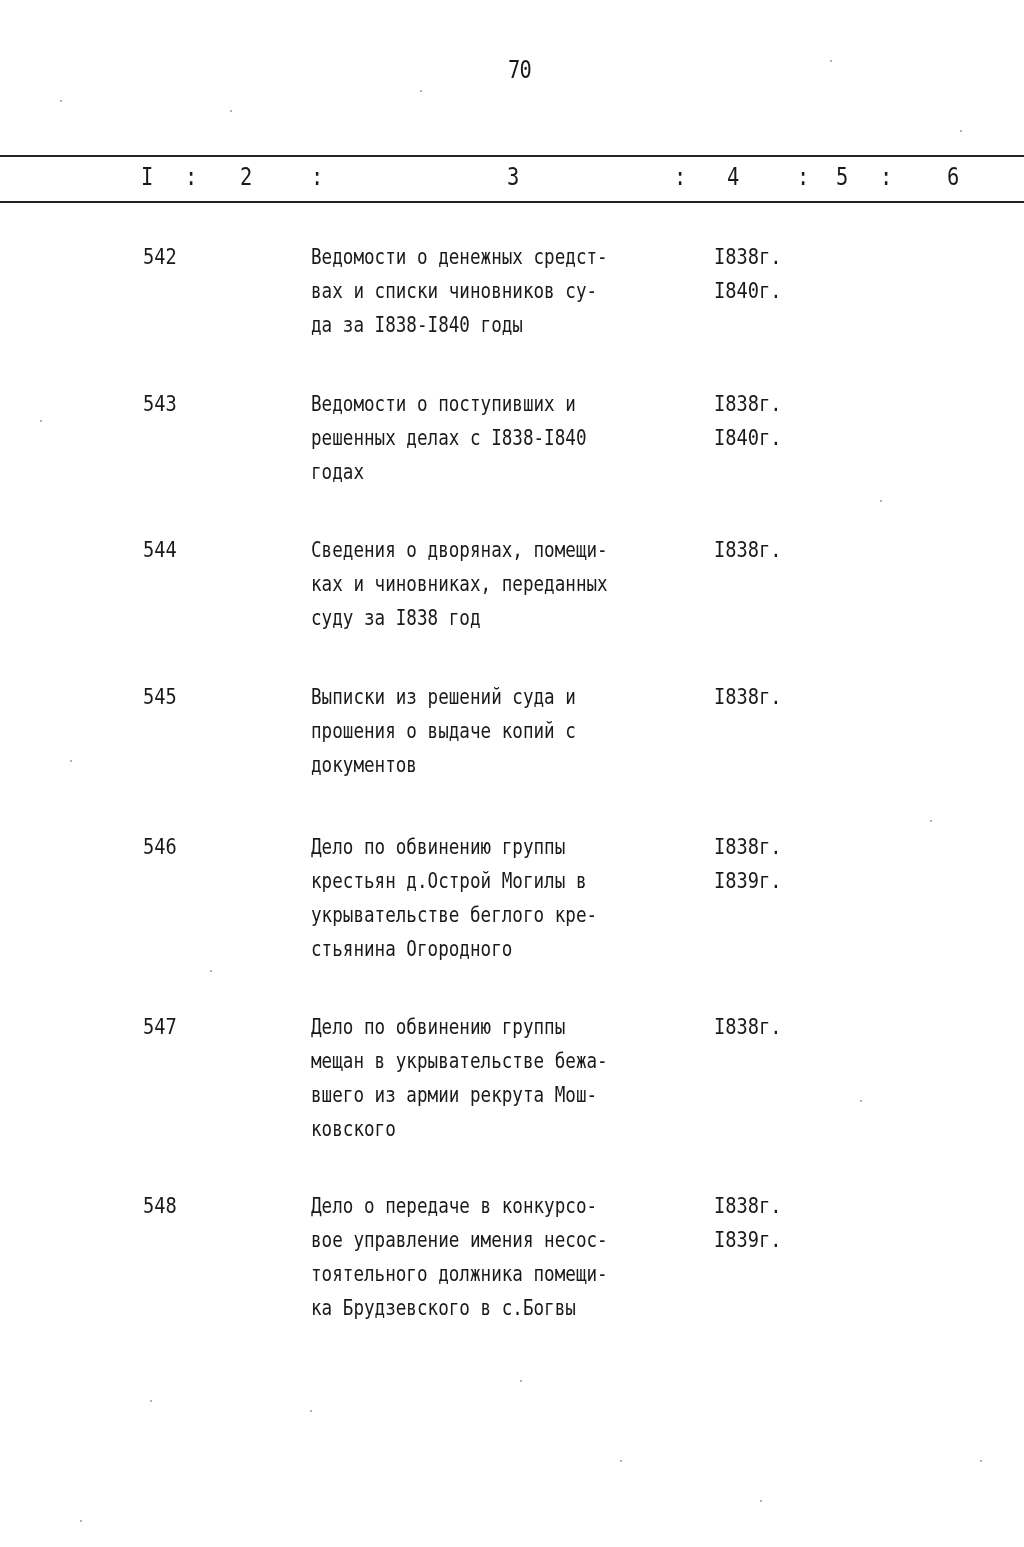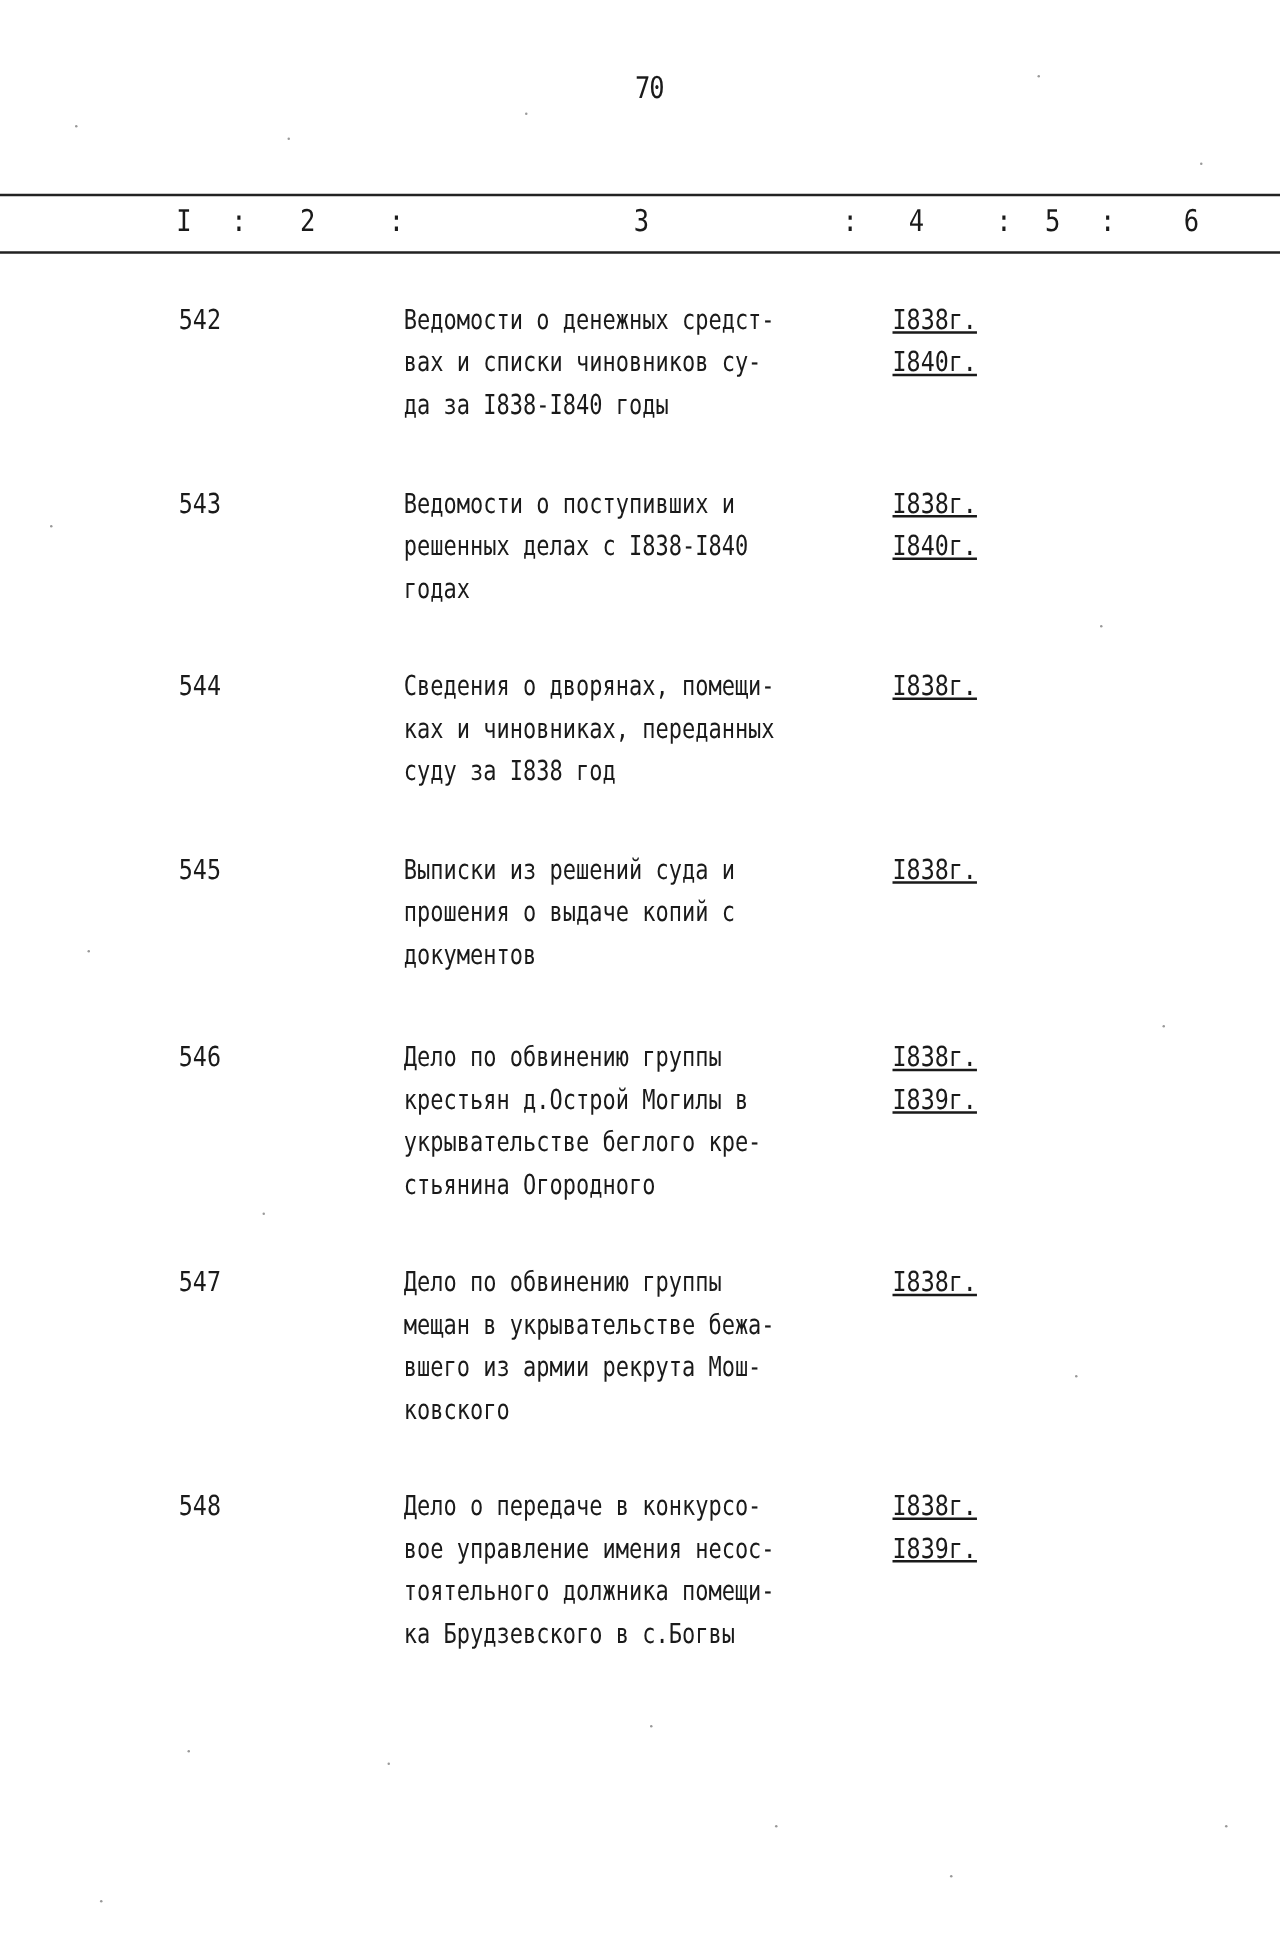--- a/index.html
+++ b/index.html
@@ -50,37 +50,36 @@
       position: absolute;
       left: 143px;
       top: 0;
       font-size: 22px;
       line-height: 34px;
       transform: scaleX(0.85);
       transform-origin: left top;
     }
     .entry-title {
       position: absolute;
-      left: 323px;
+      left: 311px;
       top: 0;
       width: 420px;
     }
     .entry-title .line {
       display: block;
       font-size: 22px;
       line-height: 34px;
       white-space: pre;
       transform: scaleX(0.80);
       transform-origin: left top;
     }
     .entry-dates {
       position: absolute;
       left: 714px;
       top: 0;
-      text-decoration: underline;
     }
     .entry-dates .date {
       display: block;
       font-size: 22px;
       line-height: 34px;
       white-space: pre;
       transform: scaleX(0.85);
       transform-origin: left top;
     }
     .speck {

